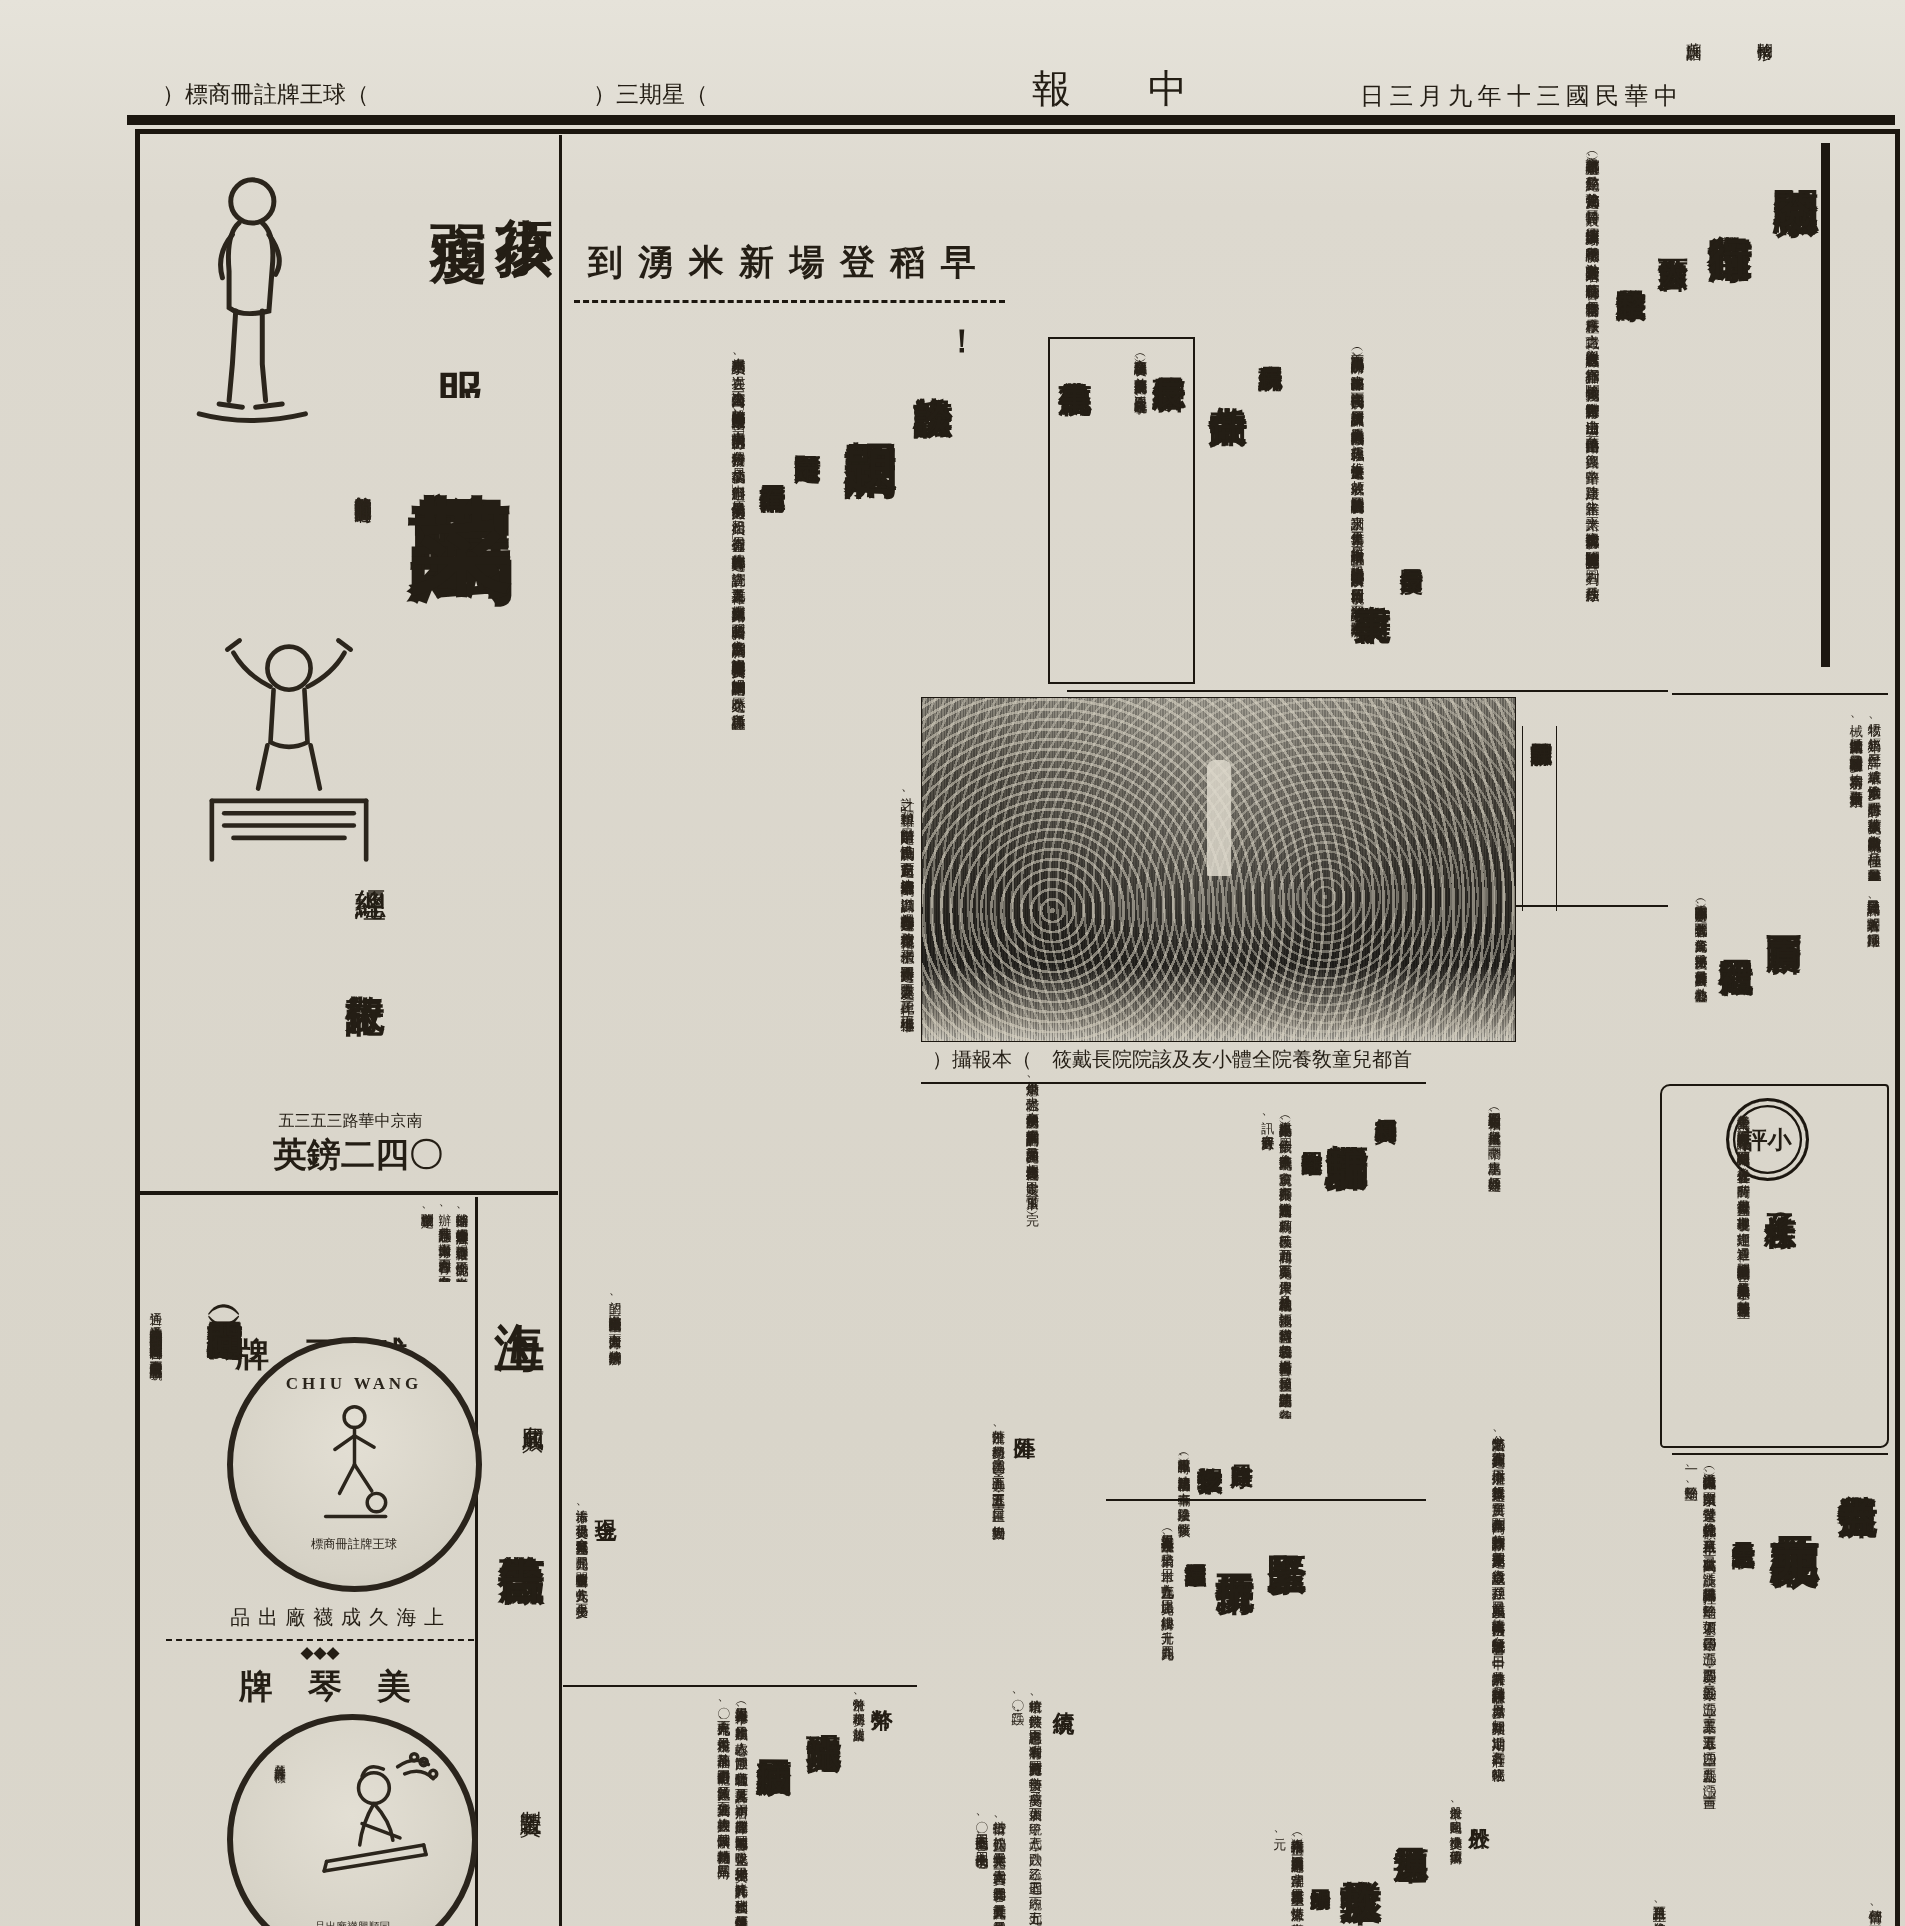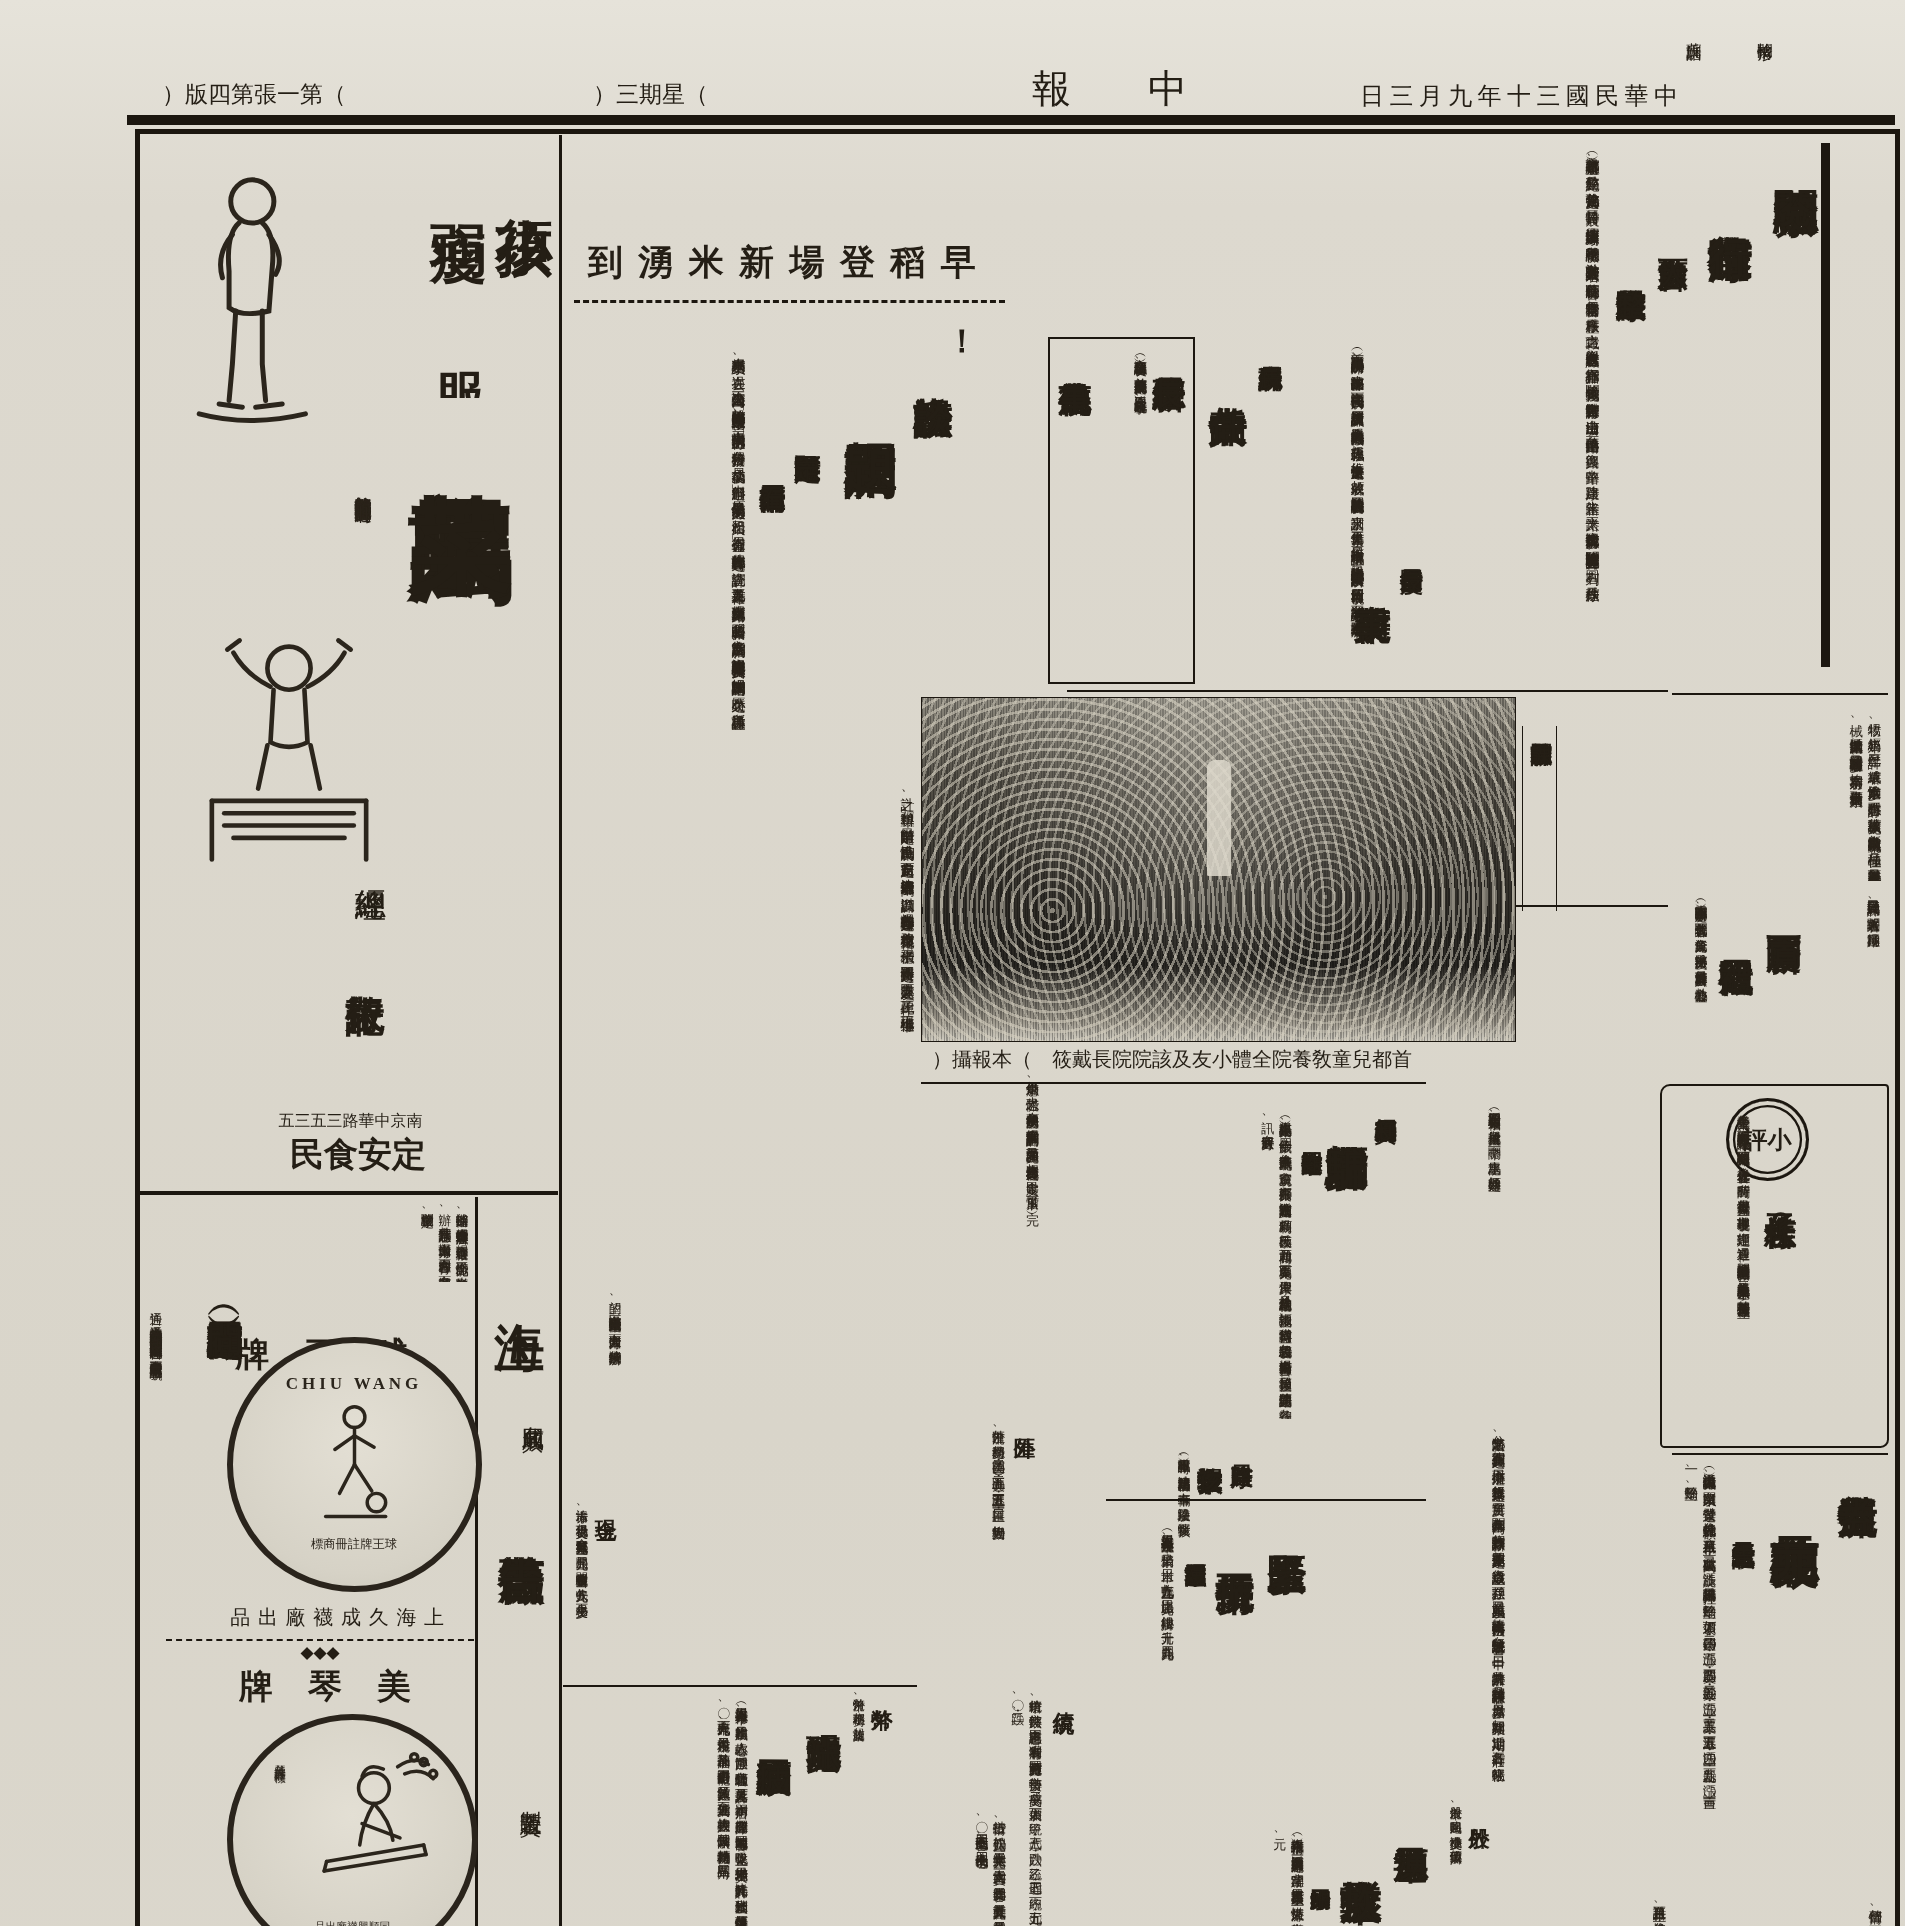--- a/index.html
+++ b/index.html
@@ -26,21 +26,21 @@
   .seal{border:3.1px solid #1c1710;border-radius:50%;box-shadow:inset 0 0 0 3.9px #d9d5ca,inset 0 0 0 6.2px #1c1710;display:flex;align-items:center;justify-content:center;font-weight:bold;}
   .logo-circle{border:6.2px solid #2a241c;border-radius:50%;position:absolute;background:radial-gradient(circle at 50% 40%,#e3dfd4 0%,#d6d2c6 70%,#c9c5b8 100%);}
   .wavy{border-bottom:3.1px dashed #1c1710;}
   svg{display:block;}
 </style>
 </head>
 <body>
 
 <div id="page">
 
-  <div class="b h" style="left:162px;top:79px;width:239px;height:35px;font-size:23px;">）版四第張一第（</div>
+  <div class="b h" style="left:162px;top:79px;width:239px;height:35px;font-size:23px;">）標商冊註牌王球（</div>
   <div class="b h" style="left:593px;top:79px;width:139px;height:35px;font-size:23px;">）三期星（</div>
   <div class="b h center" style="left:1032px;top:62px;width:193px;height:50px;font-size:39px;font-weight:normal;letter-spacing:77px;">報中</div>
   <div class="b h" style="left:1360px;top:80px;width:455px;height:35px;font-size:24px;letter-spacing:5.4px;">日三月九年十三國民華中</div>
   <div class="b v" style="left:1751px;top:30px;width:24px;height:77px;font-size:15.4px;">檢閱情形</div>
   <div class="b v" style="left:1680px;top:30px;width:24px;height:77px;font-size:15.4px;">蘇氏訓話</div>
   <div class="rule" style="left:127px;top:115px;width:1768px;height:10px;"></div>
 
   <div class="b" style="left:135px;top:129px;width:1755px;height:2351px;border:5.4px solid #1c1710;"></div>
   <div class="rule" style="left:559px;top:135px;width:3.1px;height:2342px;"></div>
   <div class="rule" style="left:475px;top:1197px;width:3.1px;height:1280px;"></div>
@@ -81,21 +81,21 @@
           <path d="M120 112 L120 150"></path>
         <path d="M28 120 L112 120"></path>
           <path d="M28 128 L112 128"></path>
           <path d="M34 136 L106 136"></path>
       </g>
     </svg>
   </div>
   <div class="b v" style="left:349px;top:865px;width:42px;height:100px;font-size:31px;">總經理</div>
   <div class="b v hl" style="left:329px;top:965px;width:58px;height:173px;font-size:39px;">朱敬記行</div>
   <div class="b h center" style="left:231px;top:1111px;width:239px;height:21px;font-size:16px;">五三五三路華中京南</div>
-  <div class="b h center hl" style="left:254px;top:1136px;width:208px;height:42px;font-size:34px;">民食安定</div>
+  <div class="b h center hl" style="left:254px;top:1136px;width:208px;height:42px;font-size:34px;">英鎊二四〇</div>
   <div class="rule" style="left:138px;top:1191px;width:420px;height:3.9px;"></div>
 
   <div class="b v body-t" style="left:141px;top:1203px;width:329px;height:79px;font-size:12.7px;">的採辦運輸、應遵循糧食管理辦法辦理、糧食管理不嚴格、恐慌卽不能免、米商對於將來的採辦、尤其應該特別注意、擬由米市場方面、一方面會同各糧行、一方面擬具辦法、呈請主管機關核定、</div>
 
   <div class="b h center hl" style="left:231px;top:1291px;width:216px;height:42px;font-size:34px;letter-spacing:35px;margin-top:45px;">牌王球</div>
   <div class="logo-circle" style="left:227px;top:1337px;width:243px;height:243px;">
     <div class="b h center" style="left:42px;top:31px;width:158px;height:23px;font-size:17px;letter-spacing:3.9px;color:#2b251c;font-weight:bold;">CHIU WANG</div>
     <div class="b" style="left:81px;top:58px;width:81px;height:127px;">
       <svg viewBox="0 0 70 110" width="81" height="127">
         <g stroke="#2b251c" fill="none" stroke-width="3" stroke-linecap="round">

